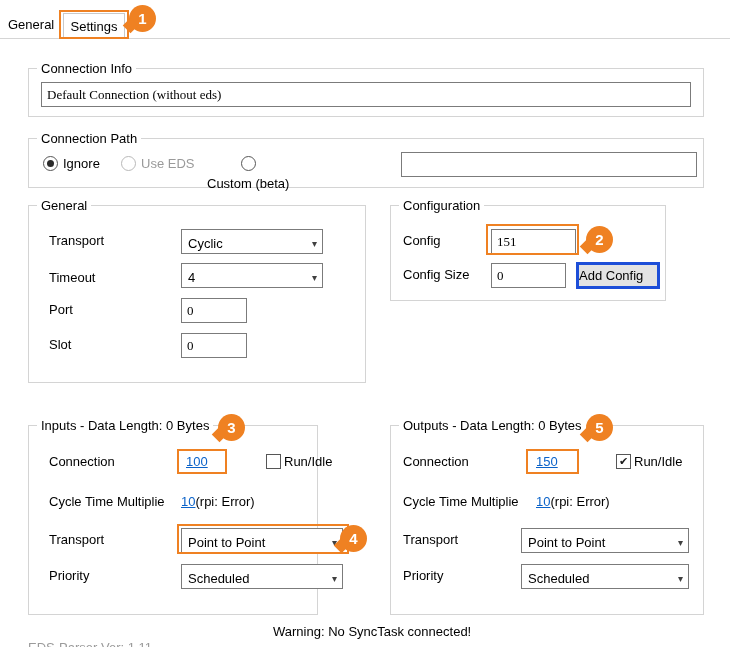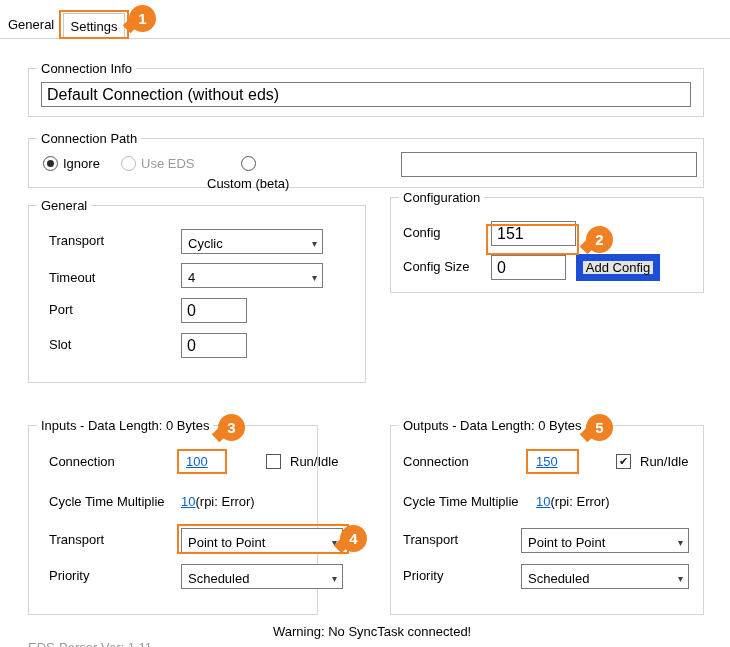--- a/index.html
+++ b/index.html
@@ -12,33 +12,33 @@
   .tab-plain{position:absolute;left:8px;top:17px;cursor:default;}
   .tab-selected{
     position:absolute;left:63px;top:13px;width:62px;height:26px;background:#fff;
     border:1px solid #c9c9c9;border-bottom:none;display:flex;align-items:center;justify-content:center;z-index:2;box-sizing:border-box;
   }
   
   .groupbox{position:absolute;border:1px solid #d4d4d4;background:#fff;box-sizing:border-box;}
   .legend{position:absolute;top:-8px;left:8px;background:#fff;padding:0 4px;line-height:15px;white-space:nowrap;z-index:1;}
   .flabel{position:absolute;line-height:16px;white-space:nowrap;}
   
-  .ti{position:absolute;border:1px solid #7b7b7b;background:#fff;font-family:Liberation Sans, sans-serif;
-      font-size:16px;padding:2px 5px;box-sizing:border-box;color:#000;outline:none;}
+  .ti{position:absolute;border:1px solid #7b7b7b;background:#fff;font-family:Liberation Serif, serif;
+      font-size:13px;padding:2px 5px;box-sizing:border-box;color:#000;outline:none;}
   .combo{position:absolute;height:25px;border:1px solid #7b7b7b;background:#fff;display:flex;align-items:center;
       justify-content:space-between;padding:4px 5px 0 6px;box-sizing:border-box;cursor:default;}
   .combo-arrow{font-size:10px;color:#404040;margin-left:6px;}
-  .btn{position:absolute;border:7px solid #1d4ed8;background:#e3e3e3;display:flex;align-items:center;justify-content:center;
+  .btn{position:absolute;border:3px solid #1d4ed8;background:#e3e3e3;display:flex;align-items:center;justify-content:flex-start;
       font-size:13px;box-sizing:border-box;cursor:default;}
   .radio-item{position:absolute;display:flex;align-items:center;gap:5px;cursor:default;}
   .radio{width:13px;height:13px;border:1px solid #565656;border-radius:50%;background:#fff;position:relative;flex:0 0 auto;}
   .radio.checked::after{content:'';position:absolute;left:3px;top:3px;right:3px;bottom:3px;background:#2b2b2b;border-radius:50%;}
   .radio.disabled{border-color:#b9b9b9;}
   .dim{color:#9a9a9a;}
-  .check-item{position:absolute;display:flex;align-items:center;gap:9px;cursor:default;}
+  .check-item{position:absolute;display:flex;align-items:center;gap:3px;cursor:default;}
   .checkbox{width:13px;height:13px;border:1px solid #565656;background:#fff;display:inline-flex;align-items:center;
       justify-content:center;font-size:11px;line-height:11px;color:#1a1a1a;flex:0 0 auto;}
   .link{color:#0a62c9;text-decoration:underline;cursor:pointer;white-space:nowrap;}
   .row{position:absolute;display:flex;align-items:center;white-space:nowrap;}
   
   .hl{position:absolute;border:2px solid #ef8122;background:transparent;pointer-events:none;z-index:4;box-sizing:border-box;}
   .callout{position:absolute;width:27px;height:27px;border-radius:50%;background:#ef8122;color:#fff;
       font-weight:bold;font-size:15px;display:flex;align-items:center;justify-content:center;z-index:6;}
   .callout::before{content:'';position:absolute;left:-4px;bottom:1px;width:11px;height:11px;background:#ef8122;
       transform:rotate(45deg);z-index:-1;}
@@ -99,21 +99,21 @@
       <span class="combo-arrow">▾</span>
     </div>
 
     <span class="flabel" style="left:20px;top:96px;">Port</span>
     <input class="ti" style="left: 152px; top: 92px; width: 66px; height: 25px;" value="0">
 
     <span class="flabel" style="left:20px;top:131px;">Slot</span>
     <input class="ti" style="left: 152px; top: 127px; width: 66px; height: 25px;" value="0">
   </div>
 
-  <div class="groupbox" style="left:390px;top:197px;width:314px;height:96px;padding-left:36px;">
+  <div class="groupbox" style="left:390px;top:205px;width:276px;height:96px;padding-left:36px;">
     <span class="legend">Configuration</span>
 
     <span class="flabel" style="left:12px;top:27px;">Config</span>
     <input class="ti" style="left: 100px; top: 23px; width: 85px; height: 25px;" value="151">
 
     <span class="flabel" style="left:12px;top:61px;">Config Size</span>
     <input class="ti" style="left: 100px; top: 57px; width: 75px; height: 25px;" value="0">
     <div class="btn" style="left:185px;top:56px;width:84px;height:27px;">
       <span>Add Config</span>
     </div>

